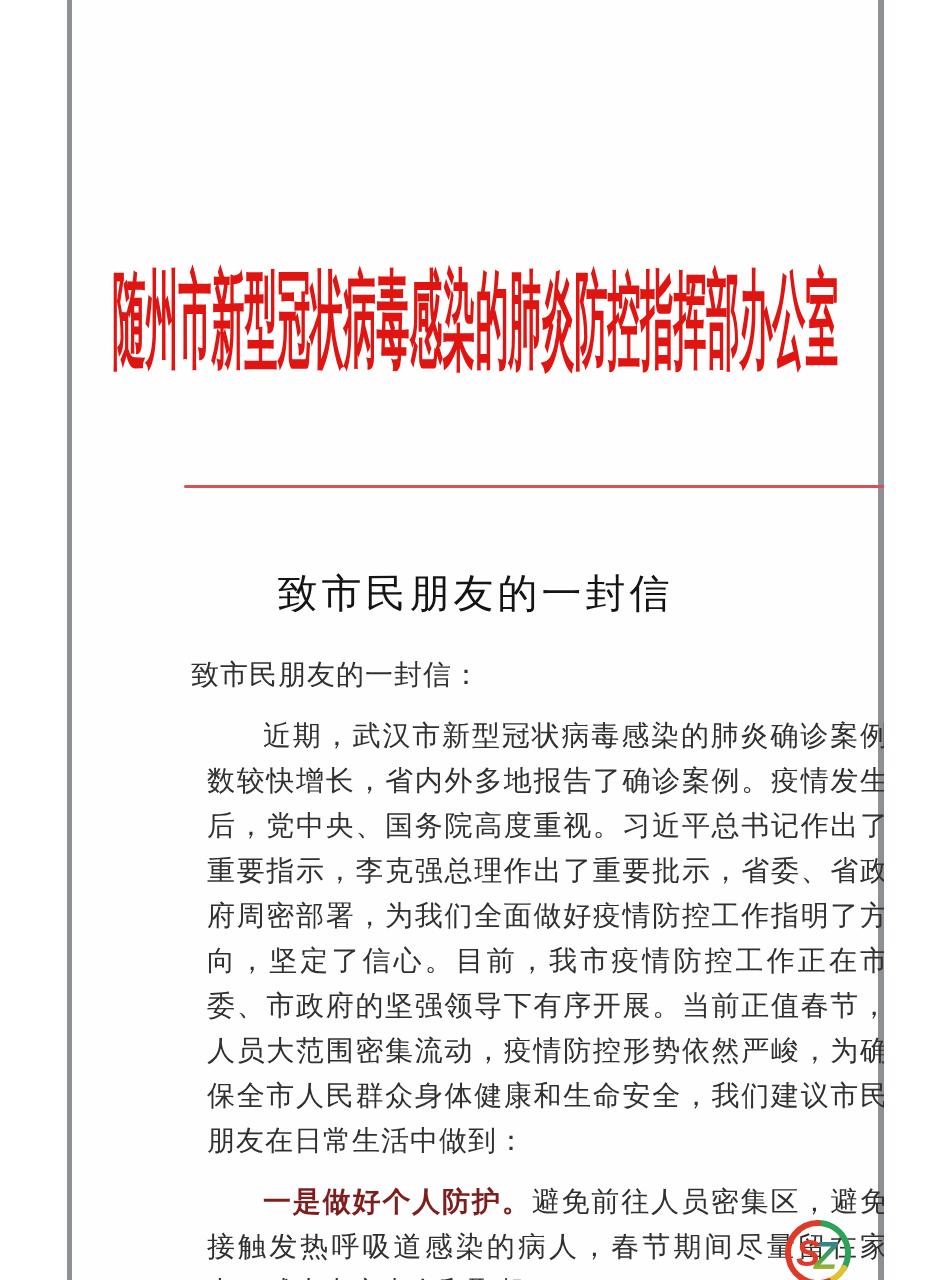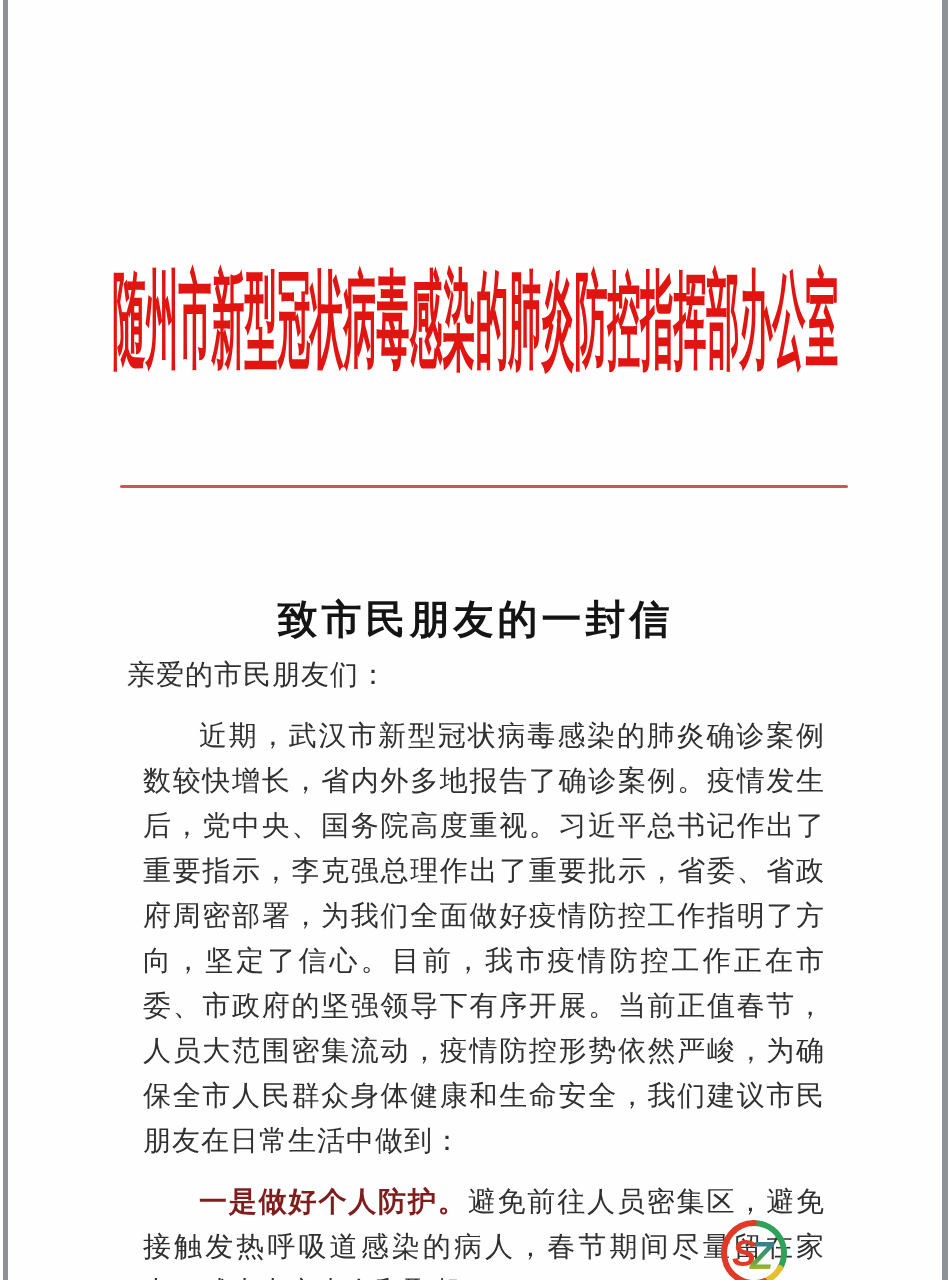--- a/index.html
+++ b/index.html
@@ -2,21 +2,21 @@
 <html><head>
 <meta charset="utf-8">
 <style>
   html, body {
     margin: 0;
     padding: 0;
     background: #ffffff;
   }
   .page {
     position: relative;
-    width: 945px;
+    width: 817px;
     height: 1280px;
     margin: 0 auto;
     background: #fefefe;
     overflow: hidden;
     font-family: "Liberation Serif", serif;
   }
   .edge-strip {
     position: absolute;
     top: 0;
     width: 5px;
@@ -47,26 +47,26 @@
     position: absolute;
     top: 485px;
     left: 117px;
     width: 728px;
     height: 3px;
     border-radius: 2px;
   }
 
   .letter-title {
     position: absolute;
-    top: 592px;
+    top: 566px;
     left: 0;
     right: 0;
     text-align: center;
     font-family: "Liberation Serif", serif;
-    font-weight: bold;
+    font-weight: normal;
     font-size: 40px;
     letter-spacing: 4px;
     color: #141414;
   }
 
   .letter-body {
     position: absolute;
     top: 652px;
     left: 124px;
     width: 714px;
@@ -105,21 +105,21 @@
   <div class="edge-strip left" style="background: rgb(141, 145, 150);"></div>
   <div class="edge-strip right" style="background: rgb(141, 145, 150);"></div>
 
   <div class="office-name" style="color: rgb(224, 20, 16);">随州市新型冠状病毒感染的肺炎防控指挥部办公室</div>
 
   <div class="red-divider" style="background: rgb(215, 82, 82);"></div>
 
   <div class="letter-title">致市民朋友的一封信</div>
 
   <div class="letter-body">
-    <div class="salutation">亲爱的市民朋友们：</div>
+    <div class="salutation">致市民朋友的一封信：</div>
     <p>近期，武汉市新型冠状病毒感染的肺炎确诊案例数较快增长，省内外多地报告了确诊案例。疫情发生后，党中央、国务院高度重视。习近平总书记作出了重要指示，李克强总理作出了重要批示，省委、省政府周密部署，为我们全面做好疫情防控工作指明了方向，坚定了信心。目前，我市疫情防控工作正在市委、市政府的坚强领导下有序开展。当前正值春节，人员大范围密集流动，疫情防控形势依然严峻，为确保全市人民群众身体健康和生命安全，我们建议市民朋友在日常生活中做到：</p>
     <p><span class="para-lead">一是做好个人防护。</span><span>避免前往人员密集区，避免接触发热呼吸道感染的病人，春节期间尽量留在家中，减少走亲串友和聚餐</span></p>
   </div>
 
   <svg class="logo" viewBox="0 0 74 74" xmlns="http://www.w3.org/2000/svg">
     <defs>
       <linearGradient id="zg" x1="0" y1="0" x2="0" y2="1">
         <stop offset="0%" stop-color="#2f6fba"></stop>
         <stop offset="55%" stop-color="#3fa24a"></stop>
         <stop offset="100%" stop-color="#efc320"></stop>

